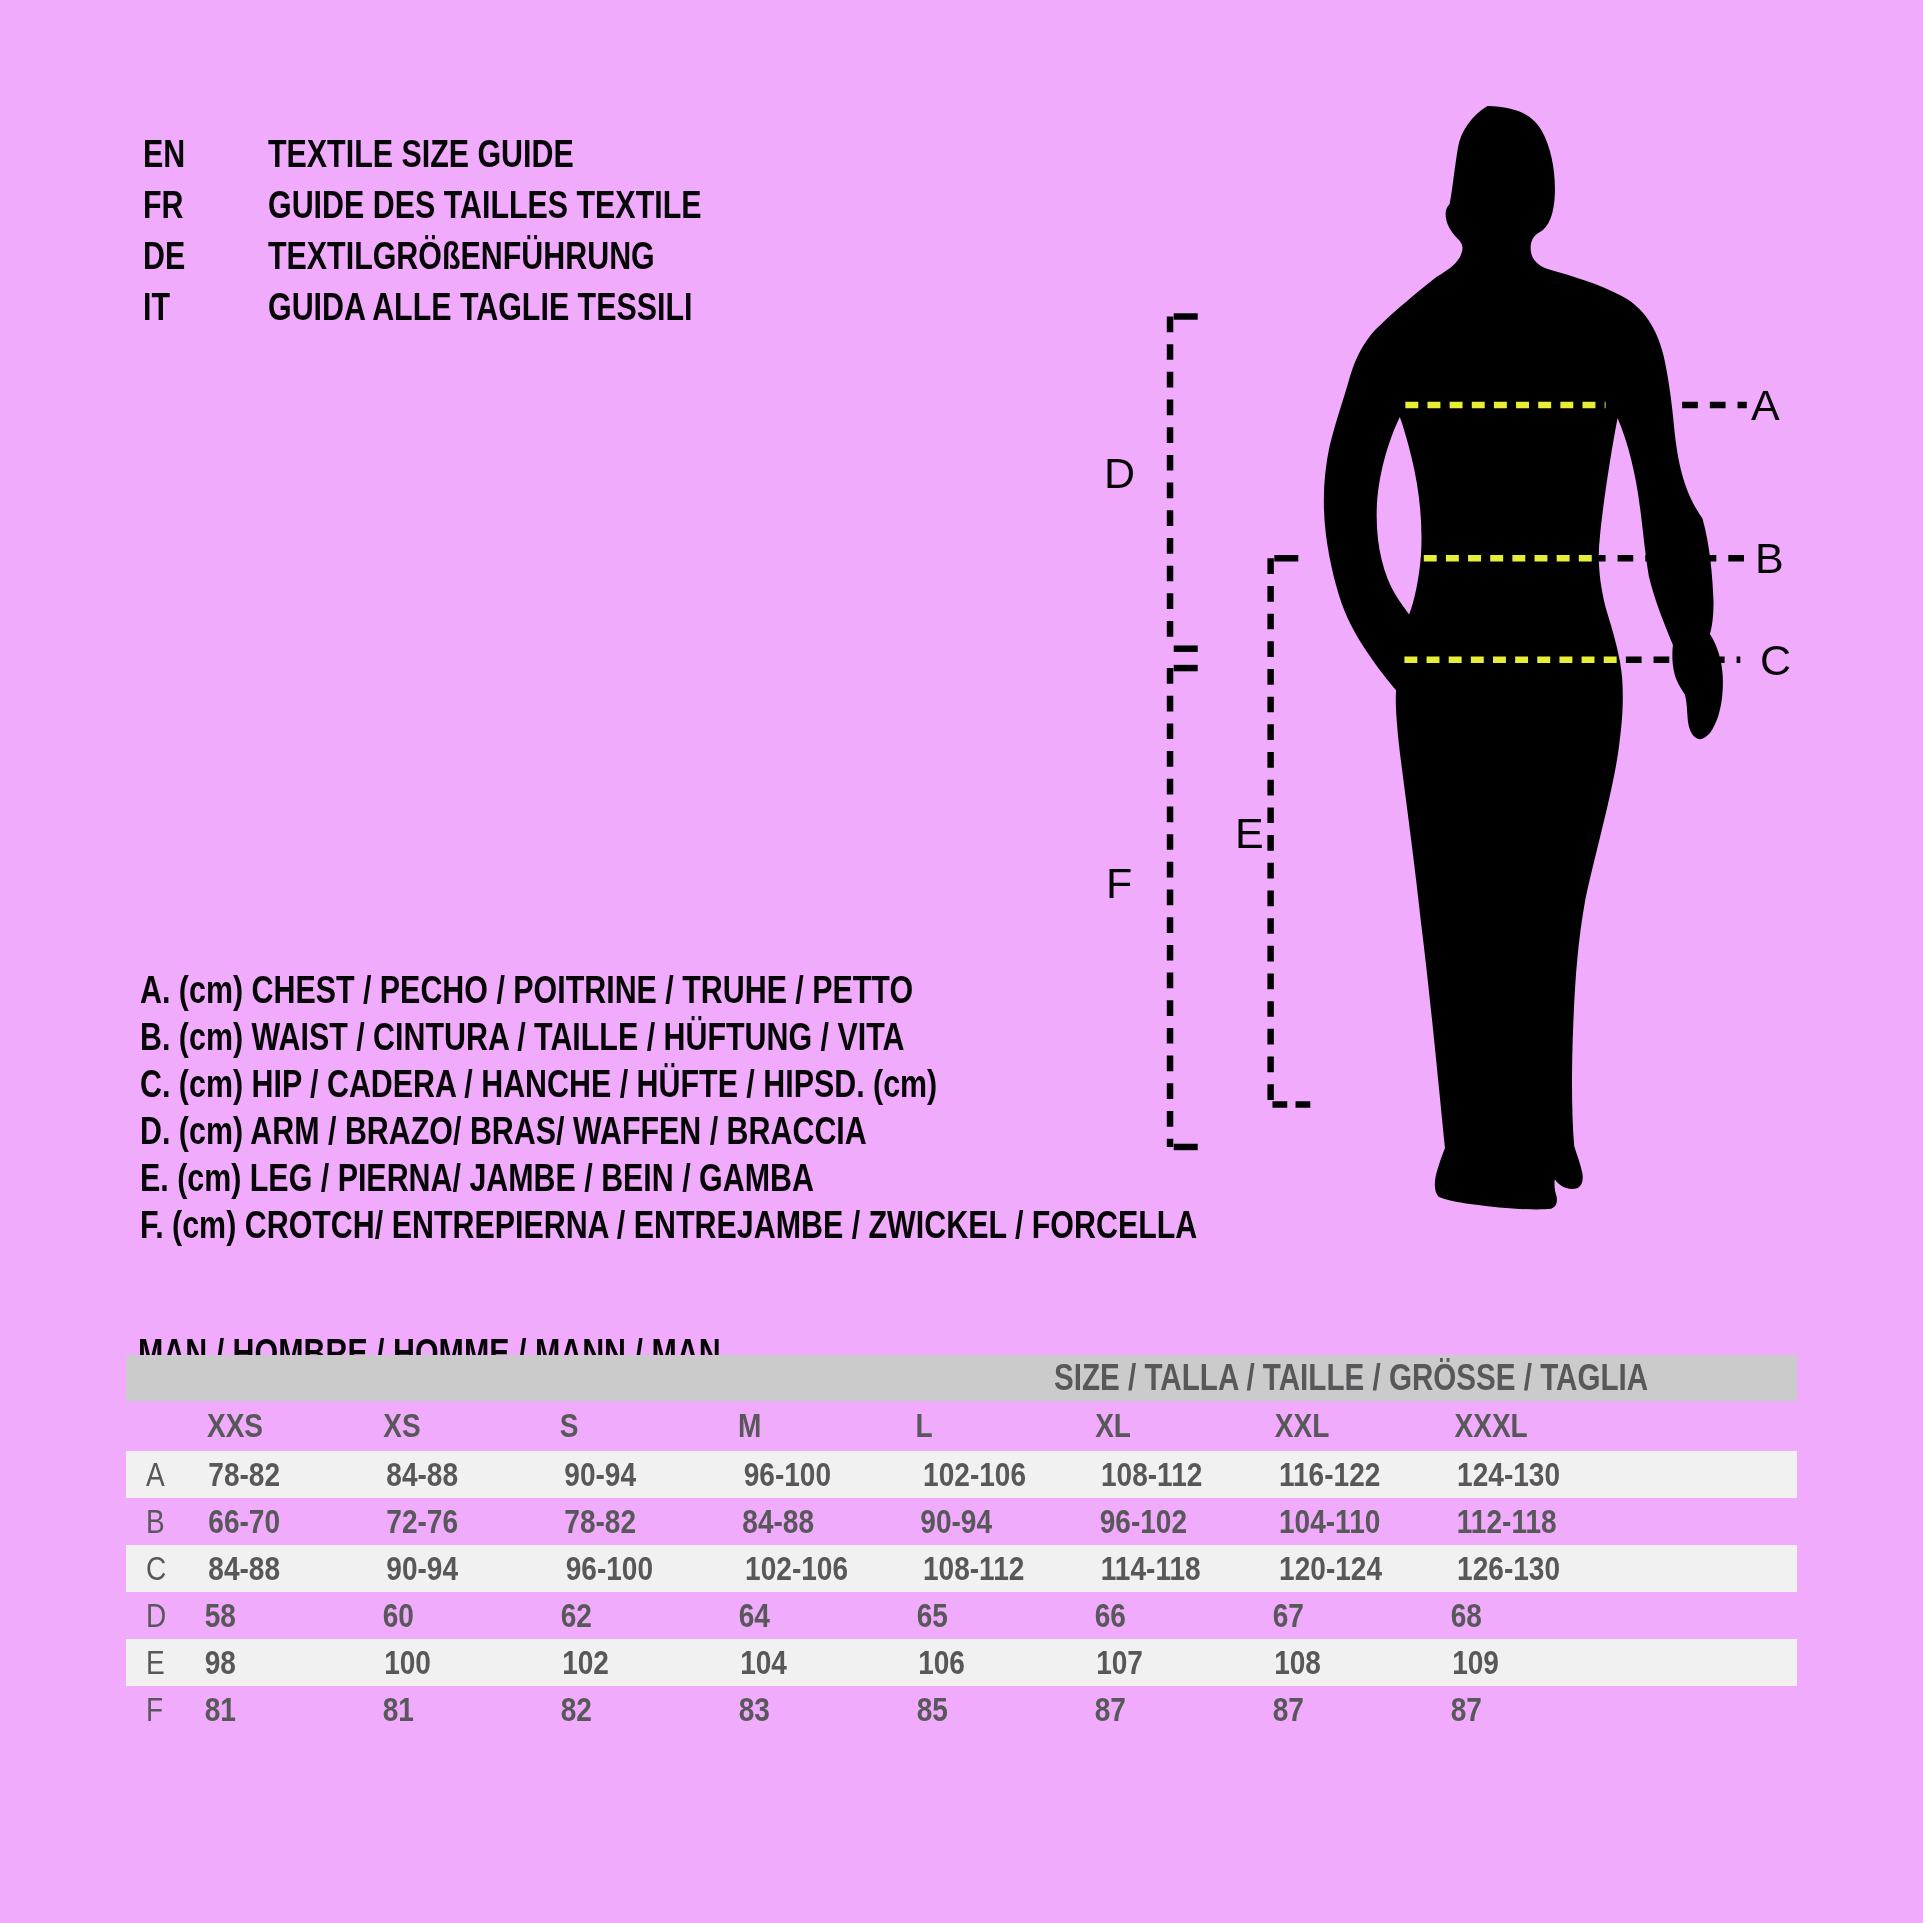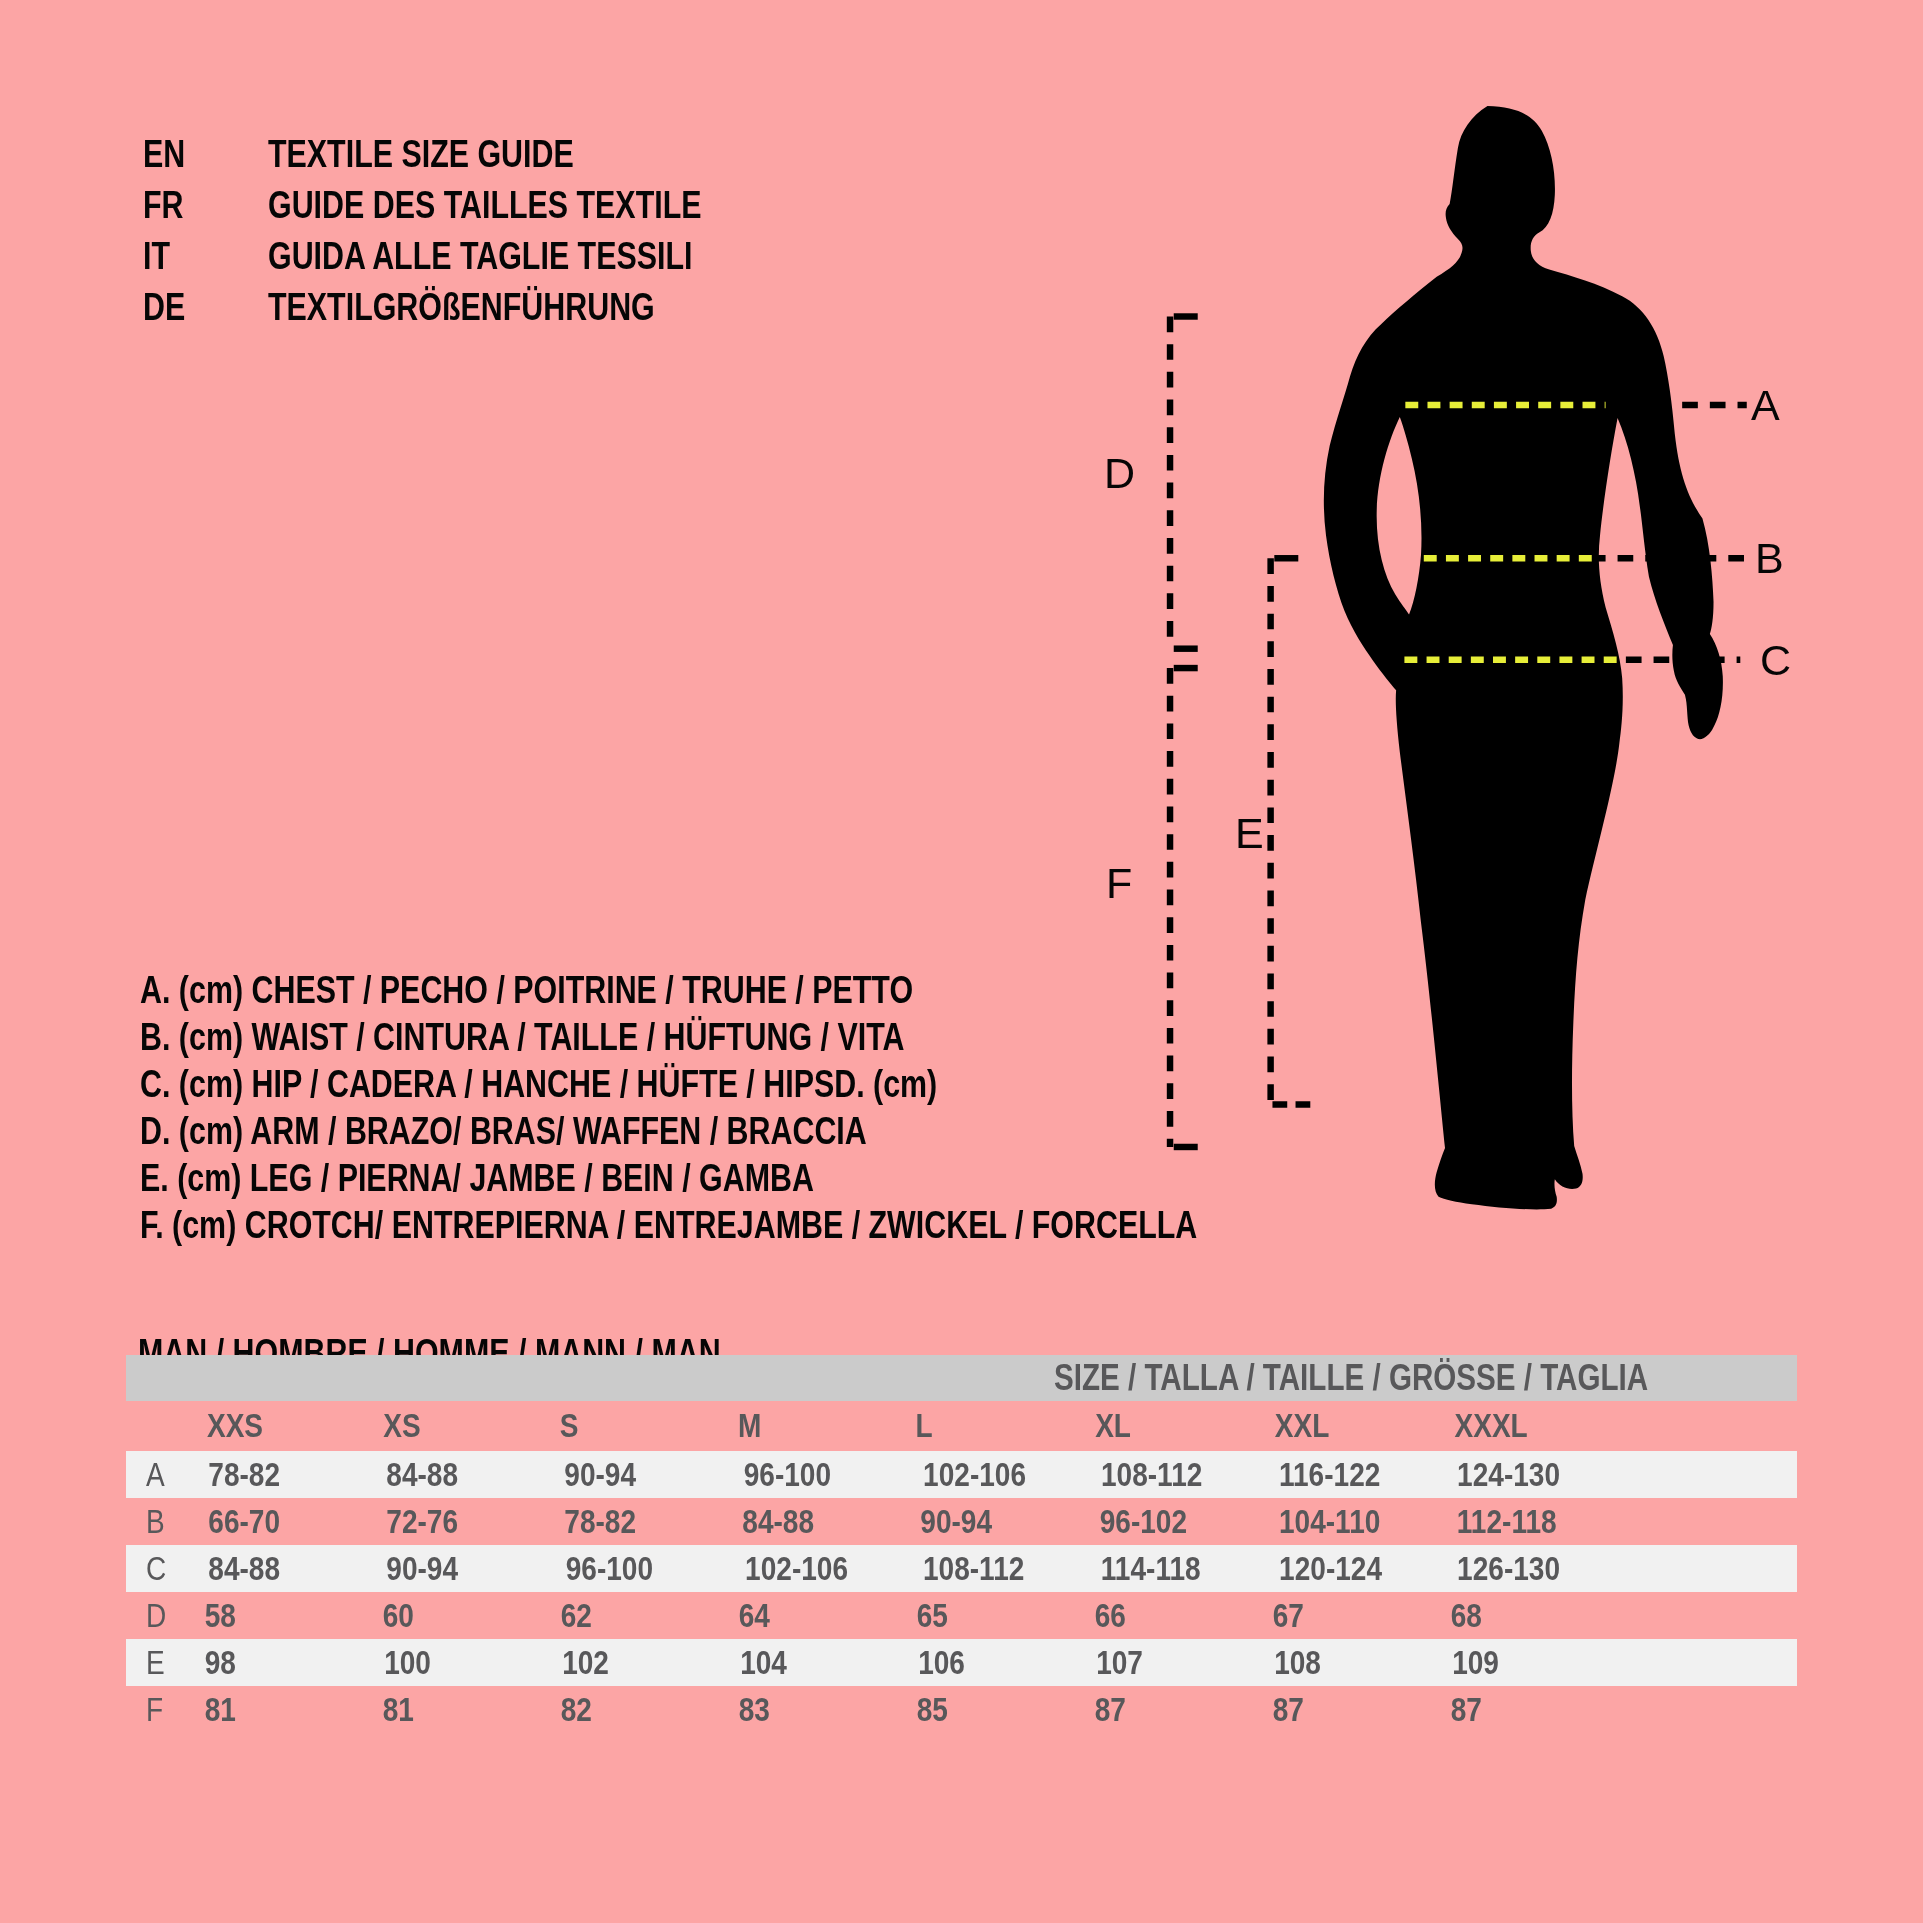--- a/index.html
+++ b/index.html
@@ -1,16 +1,16 @@
 <!DOCTYPE html>
 <html style="font-size:14.8px"><head>
 <meta charset="utf-8">
 <style>
   html,body{margin:0;padding:0;background:#ffffff;}
-  .page{position:relative;width:1923px;height:1923px;background:#fca5a5;overflow:hidden;
+  .page{position:relative;width:1923px;height:1923px;background:#f0abfc;overflow:hidden;
         font-family:"Liberation Sans","DejaVu Sans",sans-serif;color:#060606;}
 
   
   .cond{display:inline-block;transform:scaleX(0.8);transform-origin:0 50%;white-space:nowrap;}
   .condc{display:inline-block;transform:scaleX(0.85);transform-origin:50% 50%;white-space:nowrap;}
 
   
   .lang-block{position:absolute;left:143px;top:129px;}
   .lang-row{height:51px;line-height:51px;font-size:38px;font-weight:700;letter-spacing:0;}
   .code-cell{display:inline-block;width:114px;vertical-align:top;}
@@ -49,27 +49,27 @@
         <span class="title-cell"><span class="cond">TEXTILE SIZE GUIDE</span></span>
       </div>
 
 
       <div class="lang-row">
         <span class="code-cell"><span class="cond">FR</span></span>
         <span class="title-cell"><span class="cond">GUIDE DES TAILLES TEXTILE</span></span>
       </div>
 
       <div class="lang-row">
+        <span class="code-cell"><span class="cond">DE</span></span>
+        <span class="title-cell"><span class="cond">TEXTILGRÖßENFÜHRUNG</span></span>
+      </div>
+
+      <div class="lang-row">
         <span class="code-cell"><span class="cond">IT</span></span>
         <span class="title-cell"><span class="cond">GUIDA ALLE TAGLIE TESSILI</span></span>
-      </div>
-
-      <div class="lang-row">
-        <span class="code-cell"><span class="cond">DE</span></span>
-        <span class="title-cell"><span class="cond">TEXTILGRÖßENFÜHRUNG</span></span>
       </div>
     </div>
 
   <svg class="diagram-svg" width="1923" height="1923" viewBox="0 0 2084 2084" xmlns="http://www.w3.org/2000/svg">
 
     <g stroke="#000000" stroke-width="7" fill="none" stroke-dasharray="17 13">
       <line x1="1523" y1="439" x2="1893" y2="439"></line>
       <line x1="1543" y1="605" x2="1890" y2="605"></line>
       <line x1="1522" y1="715" x2="1886" y2="715"></line>
       <line x1="1268" y1="343" x2="1268" y2="703"></line>

